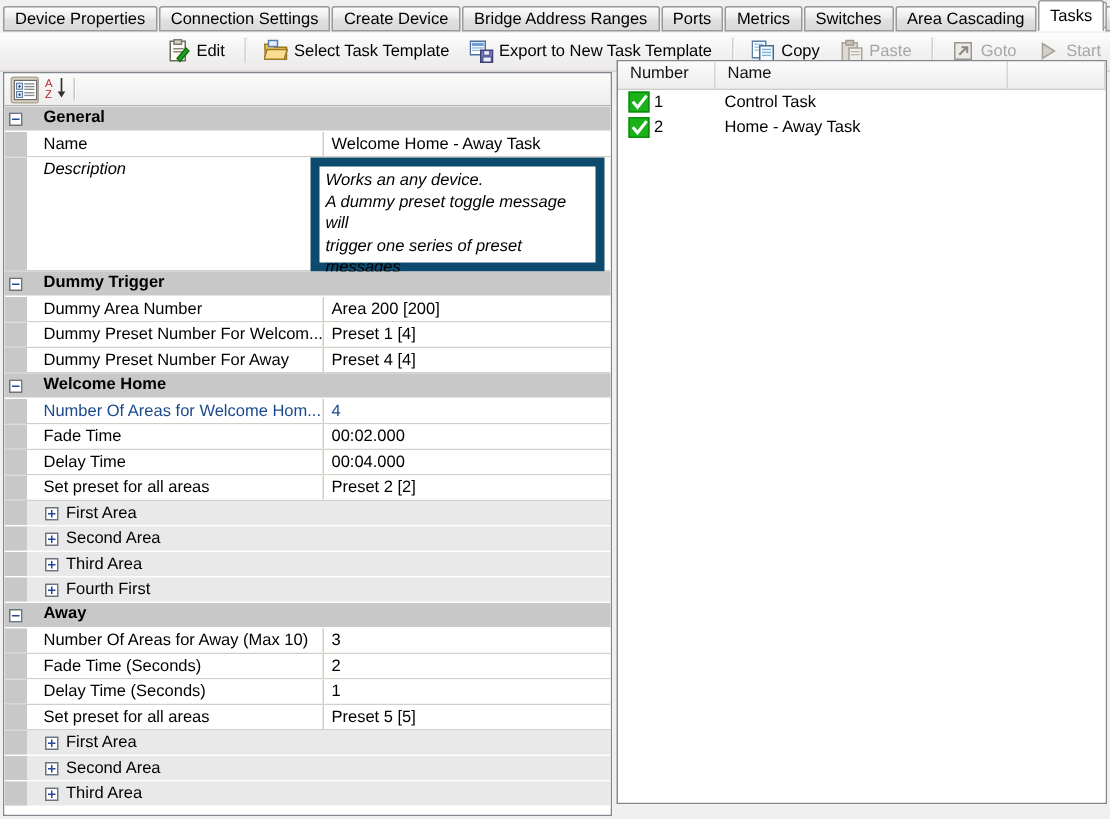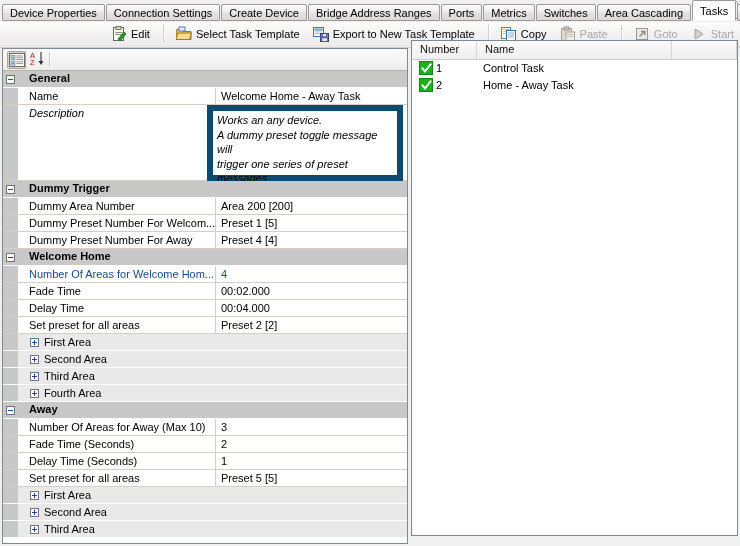--- a/index.html
+++ b/index.html
@@ -354,21 +354,21 @@
           <div class="valcell">
             <span>Area 200 [200]</span>
           </div>
         </div>
         <div class="grow prop">
           <div class="gutter"></div>
           <div class="namecell">
             <span>Dummy Preset Number For Welcom...</span>
           </div>
           <div class="valcell">
-            <span>Preset 1 [5]</span>
+            <span>Preset 1 [4]</span>
           </div>
         </div>
         <div class="grow prop">
           <div class="gutter"></div>
           <div class="namecell">
             <span>Dummy Preset Number For Away</span>
           </div>
           <div class="valcell">
             <span>Preset 4 [4]</span>
           </div>
@@ -424,21 +424,21 @@
           <div class="stext">Second Area</div>
         </div>
         <div class="grow sub">
           <div class="gutter"></div>
           <div class="exp plus"></div>
           <div class="stext">Third Area</div>
         </div>
         <div class="grow sub">
           <div class="gutter"></div>
           <div class="exp plus"></div>
-          <div class="stext">Fourth Area</div>
+          <div class="stext">Fourth First</div>
         </div>
         <div class="grow cat">
           <div class="exp"></div>
           <div class="ctext">Away</div>
         </div>
         <div class="grow prop">
           <div class="gutter"></div>
           <div class="namecell">
             <span>Number Of Areas for Away (Max 10)</span>
           </div>

